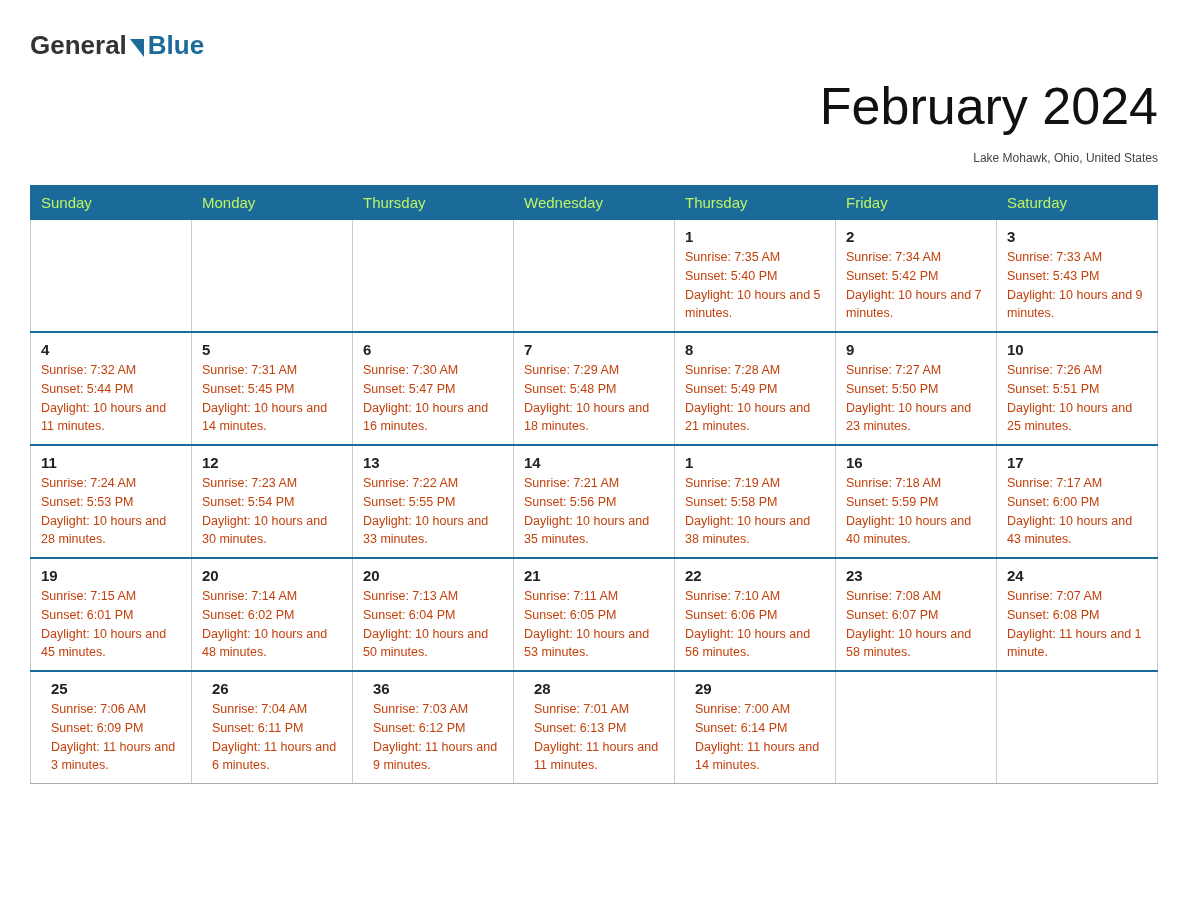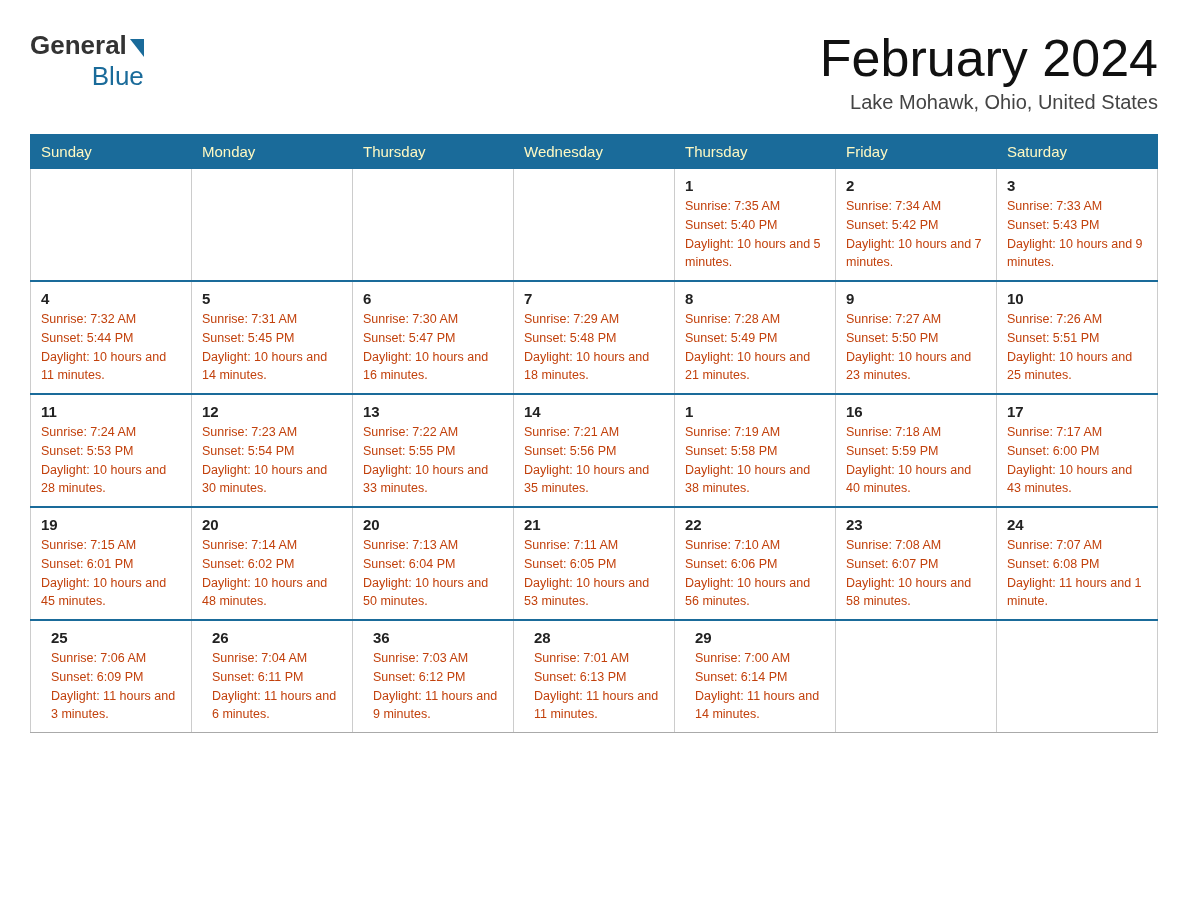--- a/index.html
+++ b/index.html
@@ -11,22 +11,21 @@
       min-height: 918px;
     }
     .header {
       display: flex;
       justify-content: space-between;
       align-items: flex-start;
       margin-bottom: 20px;
     }
     .logo {
       display: flex;
-      flex-direction: column;
-      align-items: flex-end;
+      align-items: center;
     }
     .logo-top {
       display: flex;
       align-items: center;
     }
     .logo-text-general {
       font-size: 26px;
       font-weight: bold;
       color: #333;
     }
@@ -34,46 +33,47 @@
       width: 0;
       height: 0;
       border-left: 14px solid transparent;
       border-right: 0px solid transparent;
       border-top: 18px solid #1a6b9a;
       margin-left: 3px;
       margin-top: 4px;
     }
     .logo-text-blue {
       font-size: 26px;
-      font-weight: normal;
+      font-weight: bold;
       color: #1a6b9a;
-      margin-left: 18px;
+      margin-left: 4px;
     }
     .title-area {
       text-align: right;
     }
     .month-title {
       font-size: 52px;
       font-weight: normal;
       color: #111;
       line-height: 1.1;
+      margin-top: 48px;
     }
     .location {
-      font-size: 20px;
+      font-size: 12px;
       color: #444;
-      margin-top: 4px;
+      margin-top: 16px;
     }
     .calendar {
       width: 100%;
       border-collapse: collapse;
       border: 1px solid #aaa;
     }
     .calendar th {
       background-color: #1a6b9a;
-      color: #fef9c3;
+      color: #bef264;
       font-size: 15px;
       font-weight: normal;
       padding: 8px 10px;
       text-align: left;
       border: 1px solid #1a6b9a;
     }
     .calendar td {
       vertical-align: top;
       padding: 8px 10px;
       border: 1px solid #cccccc;

